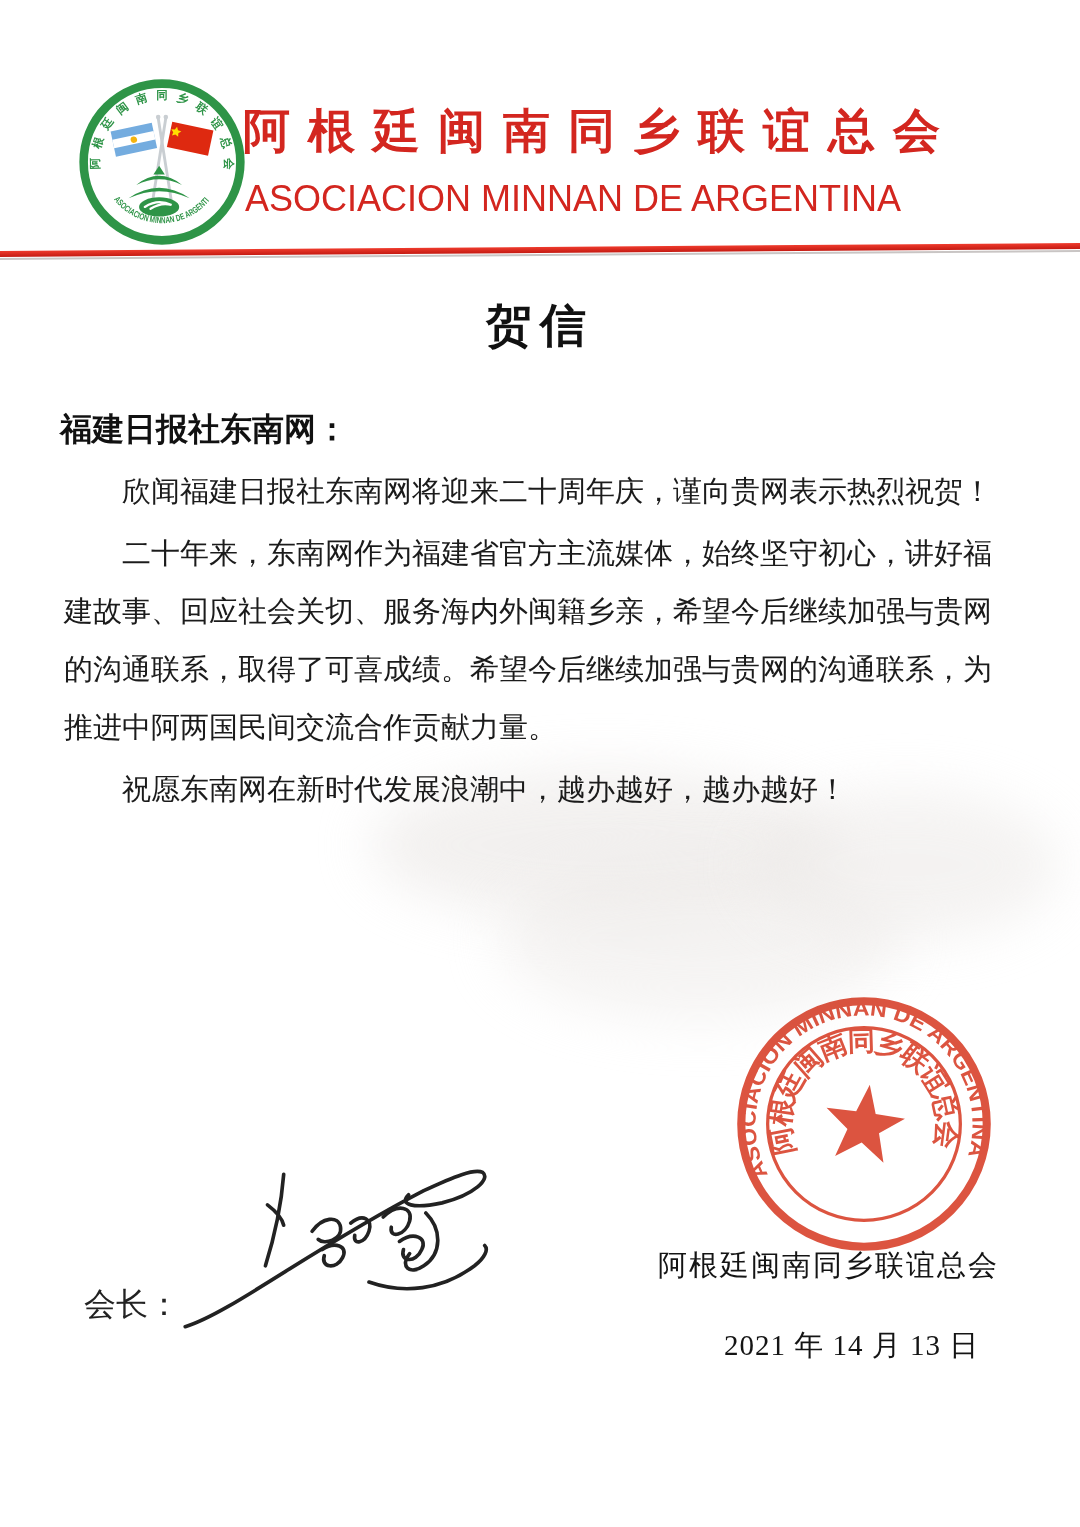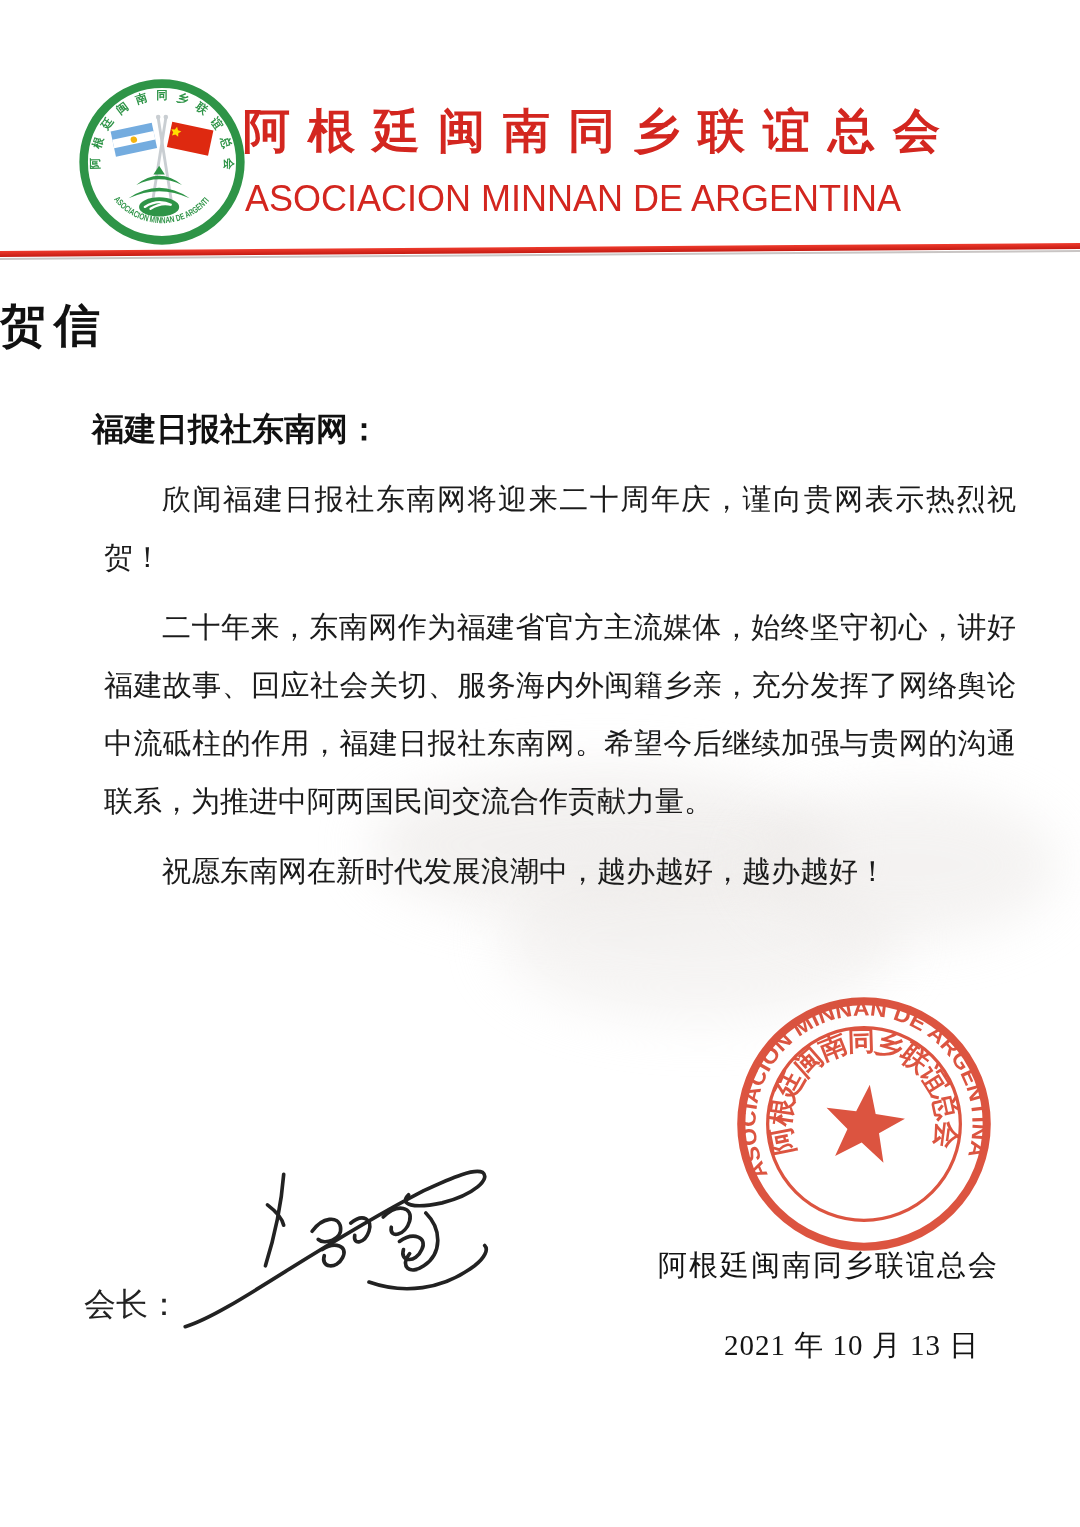--- a/index.html
+++ b/index.html
@@ -22,29 +22,29 @@
     position:absolute;left:-12px;top:247px;width:1104px;height:6px;
     background:linear-gradient(180deg,#ef3b2d 0%,#c41a12 100%);
     transform:rotate(-0.42deg);
   }
   .divider::after{
     content:'';position:absolute;left:0;right:0;top:7px;height:2px;
     background:#b7b2b0;opacity:.75;
   }
   
   .letter-title{
-    position:absolute;left:0;top:295px;width:1080px;
+    position:absolute;left:0;top:295px;width:1080px;text-align:center;
     font-size:46px;font-weight:bold;letter-spacing:8px;color:#111;
   }
-  .letter-body{position:absolute;left:92px;top:400px;width:936px;}
+  .letter-body{position:absolute;left:60px;top:400px;width:936px;}
   .salutation{
     font-size:32px;font-weight:bold;line-height:58px;margin:0;color:#111;
   }
   .para{
-    font-size:29px;line-height:58px;margin:12px;text-indent:2em;
+    font-size:29px;line-height:58px;margin:4px;text-indent:2em;
     text-align:justify;color:#1b1b1b;
   }
   
   .shade{position:absolute;border-radius:50%;background:#ECE9E7;filter:blur(26px);}
   .shade.s1{left:370px;top:770px;width:470px;height:150px;opacity:.65;}
   .shade.s2{left:500px;top:860px;width:400px;height:160px;opacity:.5;}
   .shade.s3{left:750px;top:790px;width:310px;height:150px;opacity:.55;}
   
   .president-label{
     position:absolute;left:84px;top:1283px;font-size:32px;color:#222;white-space:nowrap;
@@ -108,21 +108,21 @@
 
 <div class="letter-title">贺信</div>
 
 <div class="shade s1"></div>
 <div class="shade s2"></div>
 <div class="shade s3"></div>
 
 <div class="letter-body">
   <p class="salutation">福建日报社东南网：</p>
   <p class="para">欣闻福建日报社东南网将迎来二十周年庆，谨向贵网表示热烈祝贺！</p>
-  <p class="para">二十年来，东南网作为福建省官方主流媒体，始终坚守初心，讲好福建故事、回应社会关切、服务海内外闽籍乡亲，充分发挥了网络舆论中流砥柱的作用，福建日报社东南网。希望今后继续加强与贵网的沟通联系，为推进中阿两国民间交流合作贡献力量。</p>
+  <p class="para">二十年来，东南网作为福建省官方主流媒体，始终坚守初心，讲好福建故事、回应社会关切、服务海内外闽籍乡亲，希望今后继续加强与贵网的沟通联系，取得了可喜成绩。希望今后继续加强与贵网的沟通联系，为推进中阿两国民间交流合作贡献力量。</p>
   <p class="para">祝愿东南网在新时代发展浪潮中，越办越好，越办越好！</p>
 </div>
 
 <div class="president-label">会长：</div>
 
 <svg class="signature" viewBox="0 0 330 185">
   <g fill="none" stroke="#222222" stroke-width="3.6" stroke-linecap="round" stroke-linejoin="round">
     <path d="M15 172 C60 158 140 95 250 38 C280 24 300 16 308 20 C316 26 300 42 268 50 C240 56 225 52 235 42"></path>
     <path d="M112 22 C110 48 104 80 94 112"></path>
     <path d="M96 52 C104 58 110 64 112 72"></path>
@@ -130,21 +130,21 @@
     <path d="M150 96 C162 88 176 92 170 104 C164 116 148 114 152 102"></path>
     <path d="M178 70 C190 60 200 66 196 78 C192 90 180 92 182 82"></path>
     <path d="M210 64 C224 50 240 54 236 68 C232 82 216 86 218 74"></path>
     <path d="M226 88 C240 78 254 84 248 96 C242 110 226 108 230 96"></path>
     <path d="M252 60 C268 76 268 100 250 112 C236 122 226 112 236 100"></path>
     <path d="M196 128 C230 140 268 136 300 112 C310 104 314 96 310 92"></path>
   </g>
 </svg>
 
 <div class="seal-org-line">阿根廷闽南同乡联谊总会</div>
-<div class="date-line">2021 年 10 月 13 日</div>
+<div class="date-line">2021 年 14 月 13 日</div>
 
 <svg class="seal" viewBox="0 0 280 280">
   <circle cx="140" cy="140" r="121" fill="none" stroke="#D9452F" stroke-width="8"></circle>
   <circle cx="140" cy="140" r="95" fill="none" stroke="#D9452F" stroke-width="3.2"></circle>
   <path id="sealLatinArc" d="M 45.5 190.2 A 107 107 0 1 1 234.5 190.2" fill="none"></path>
   <text font-size="21" font-weight="bold" fill="#D9452F" font-family="Liberation Sans, DejaVu Sans, sans-serif">
     <textPath href="#sealLatinArc" startOffset="0" textLength="420" lengthAdjust="spacingAndGlyphs">ASOCIACION MINNAN DE ARGENTINA</textPath>
   </text>
   <path id="sealCnArc" d="M 72.3 167.4 A 73 73 0 1 1 207.7 167.4" fill="none"></path>
   <text font-size="27" font-weight="bold" fill="#D9452F" font-family="Liberation Serif, DejaVu Serif, serif">

